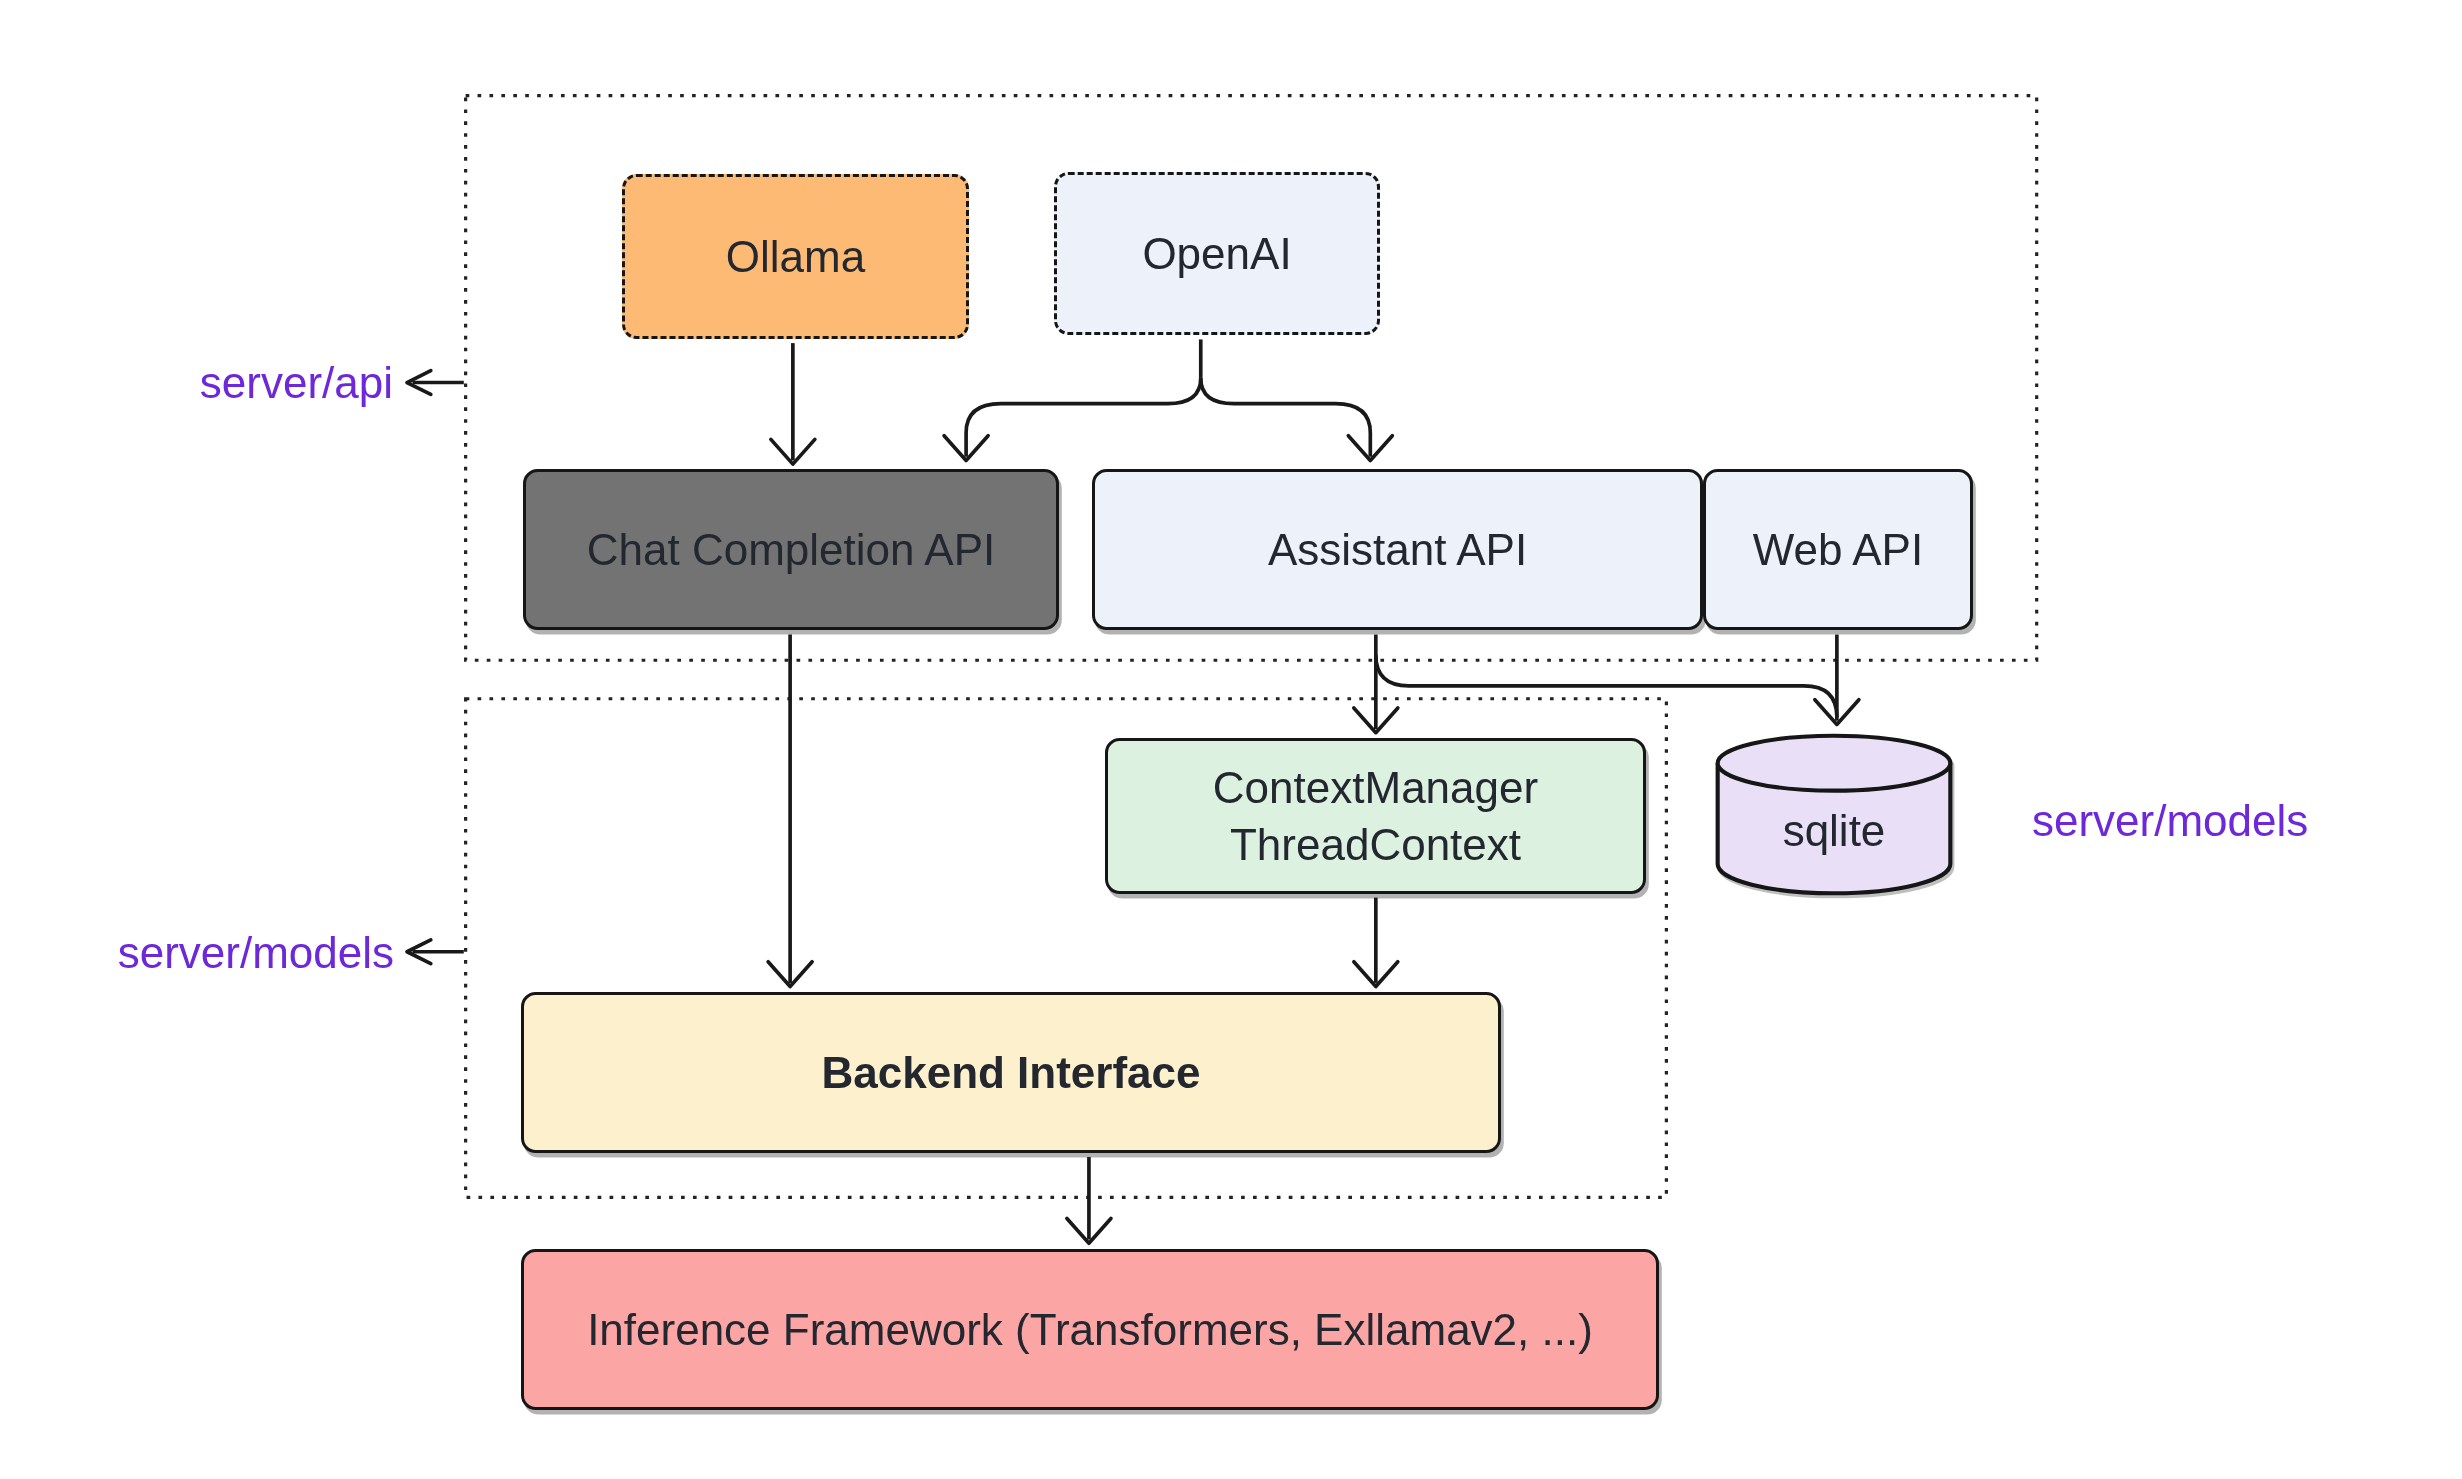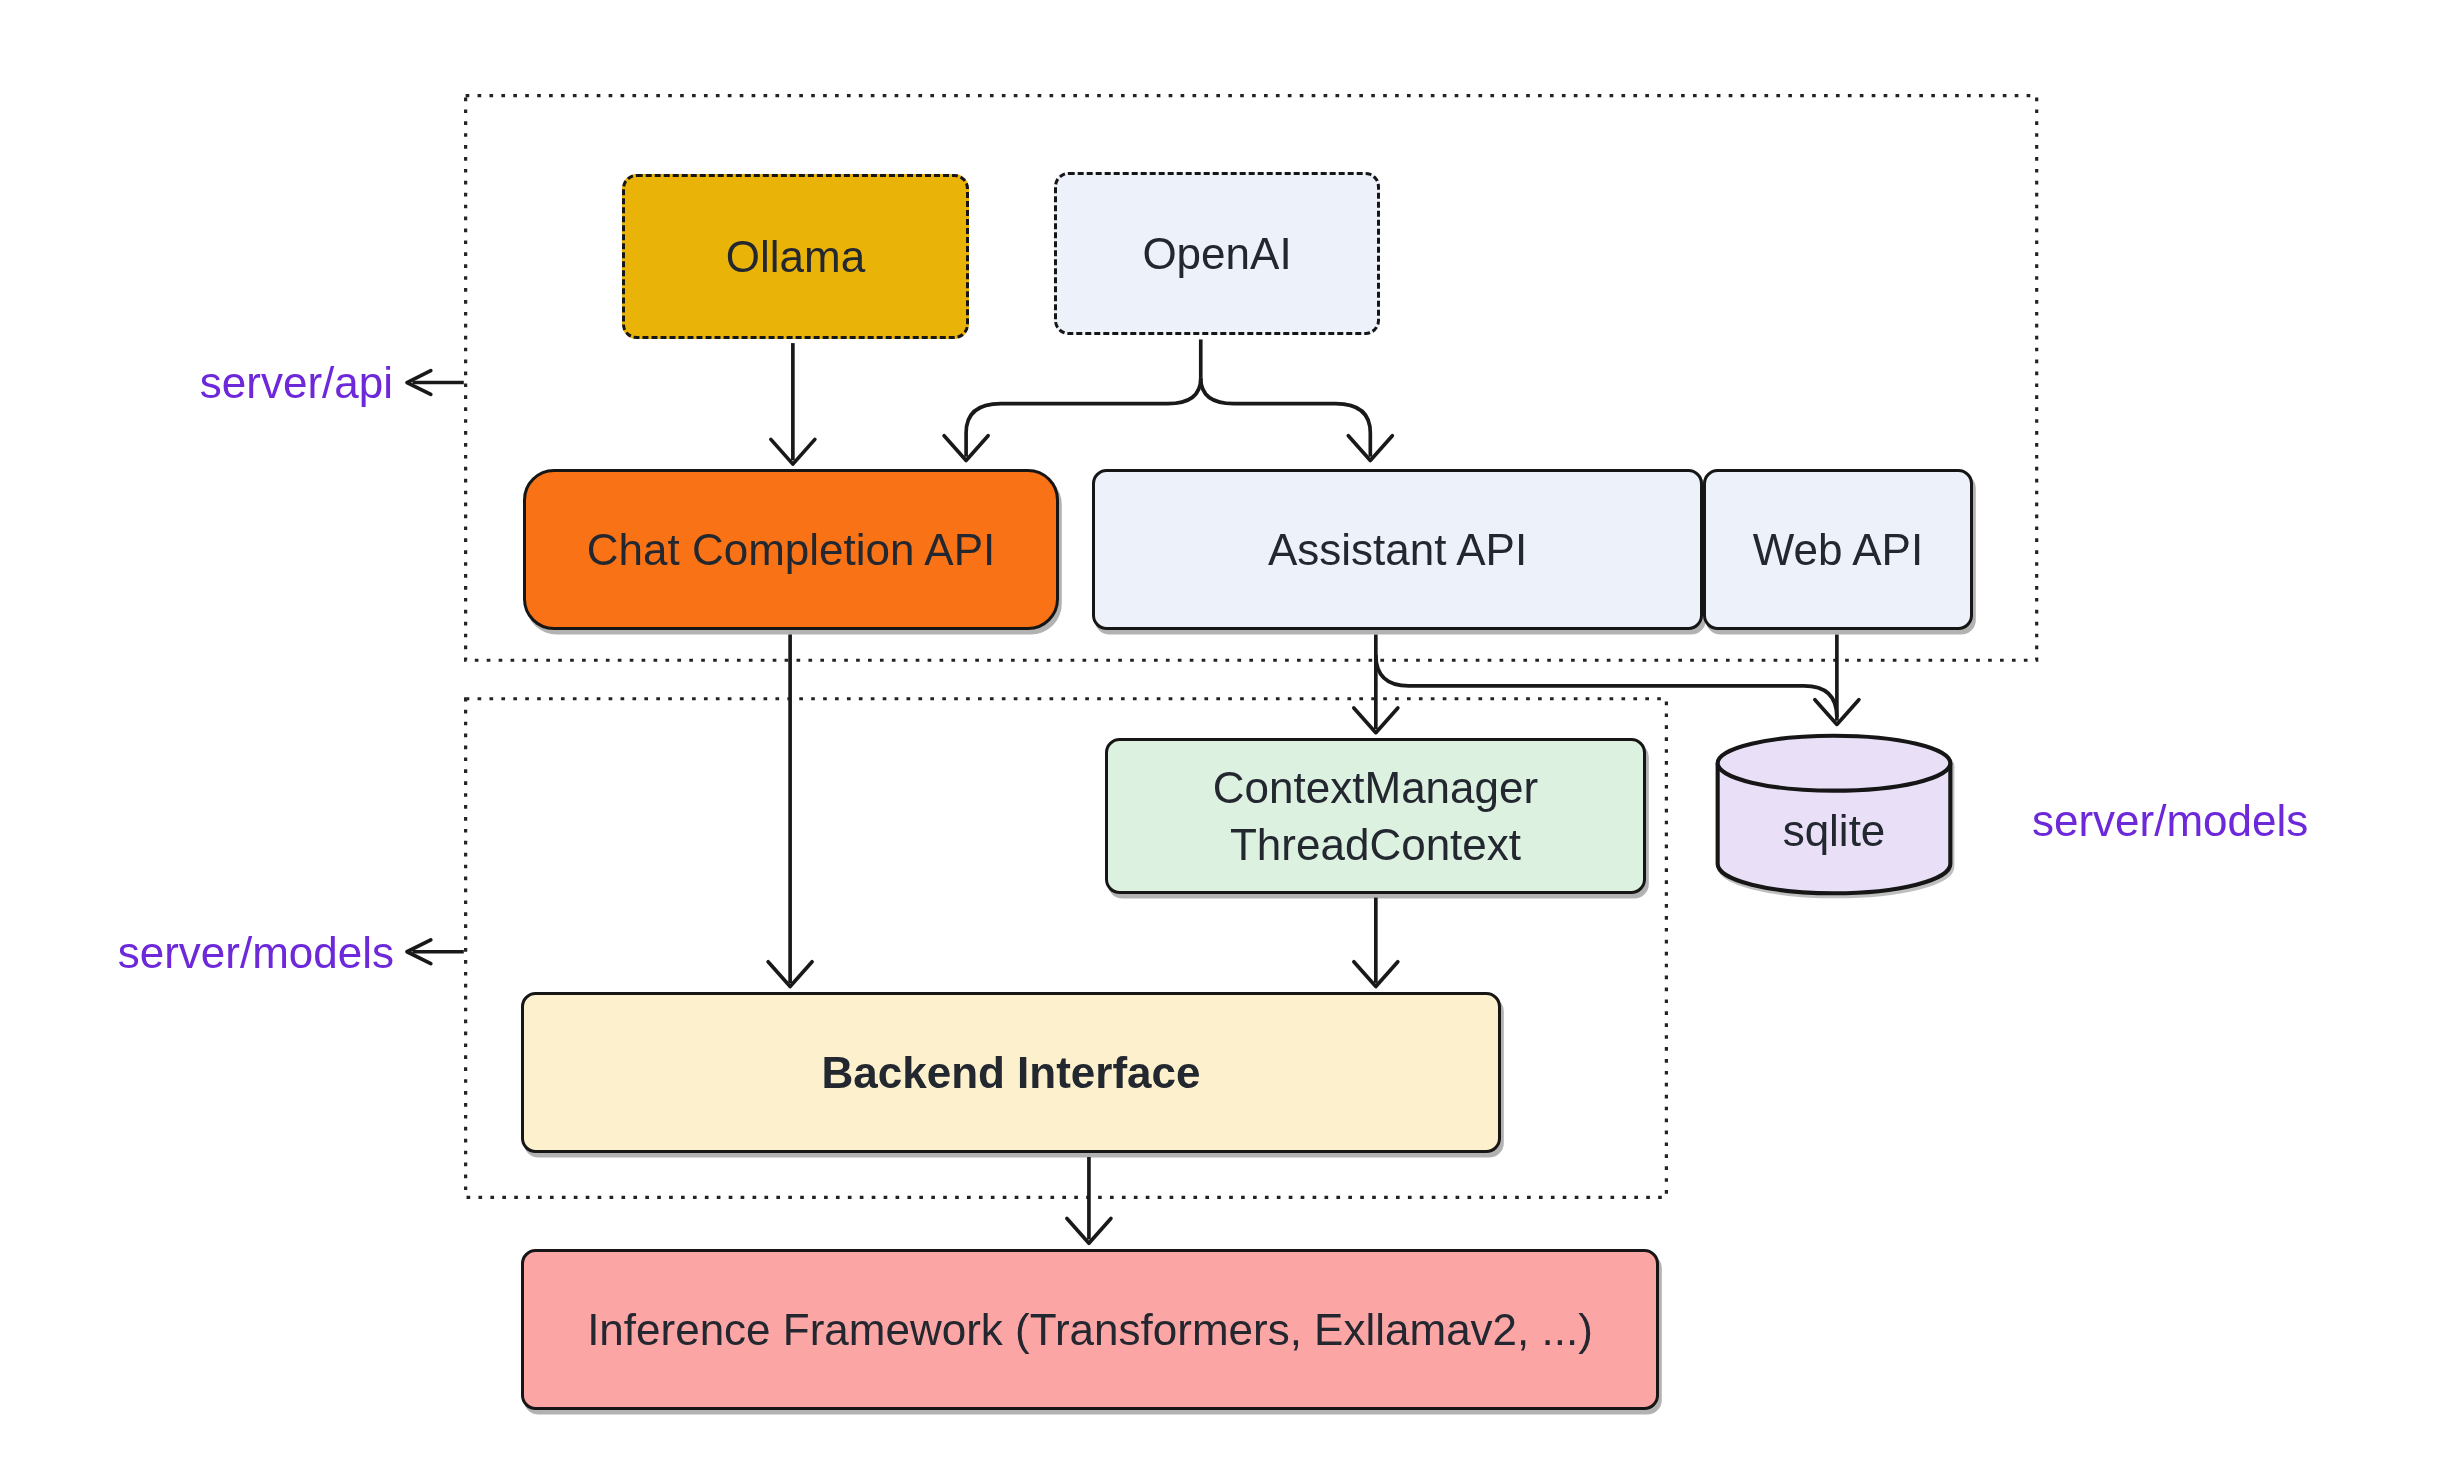--- a/index.html
+++ b/index.html
@@ -91,29 +91,29 @@
 
     <path class="edge" d="M1188,1262 L1188,1352"></path>
     <path class="edge-head" d="M1164,1329 L1188,1356 L1212,1329"></path>
 
     <path class="edge" d="M506,417 L450,417"></path>
     <path class="edge-head" d="M470,404 L444,417 L470,430"></path>
     <path class="edge" d="M506,1038 L450,1038"></path>
     <path class="edge-head" d="M470,1025 L444,1038 L470,1051"></path>
   </svg>
 
-  <div class="node dashed" id="node-ollama" style="background-color: #eab308;">
+  <div class="node dashed" id="node-ollama" style="background-color: #fdba74;">
     <span>Ollama</span>
   </div>
 
   <div class="node dashed" id="node-openai" style="background-color: rgb(237, 241, 250);">
     <span>OpenAI</span>
   </div>
 
-  <div class="node" id="node-chat" style="background-color: #f97316; border-radius: 31px;">
+  <div class="node" id="node-chat" style="background-color: #737373;">
     <span>Chat Completion API</span>
   </div>
 
   <div class="node" id="node-assistant" style="background-color: rgb(237, 241, 250);">
     <span>Assistant API</span>
   </div>
 
   <div class="node" id="node-webapi" style="background-color: rgb(237, 241, 250);">
     <span>Web API</span>
   </div>

